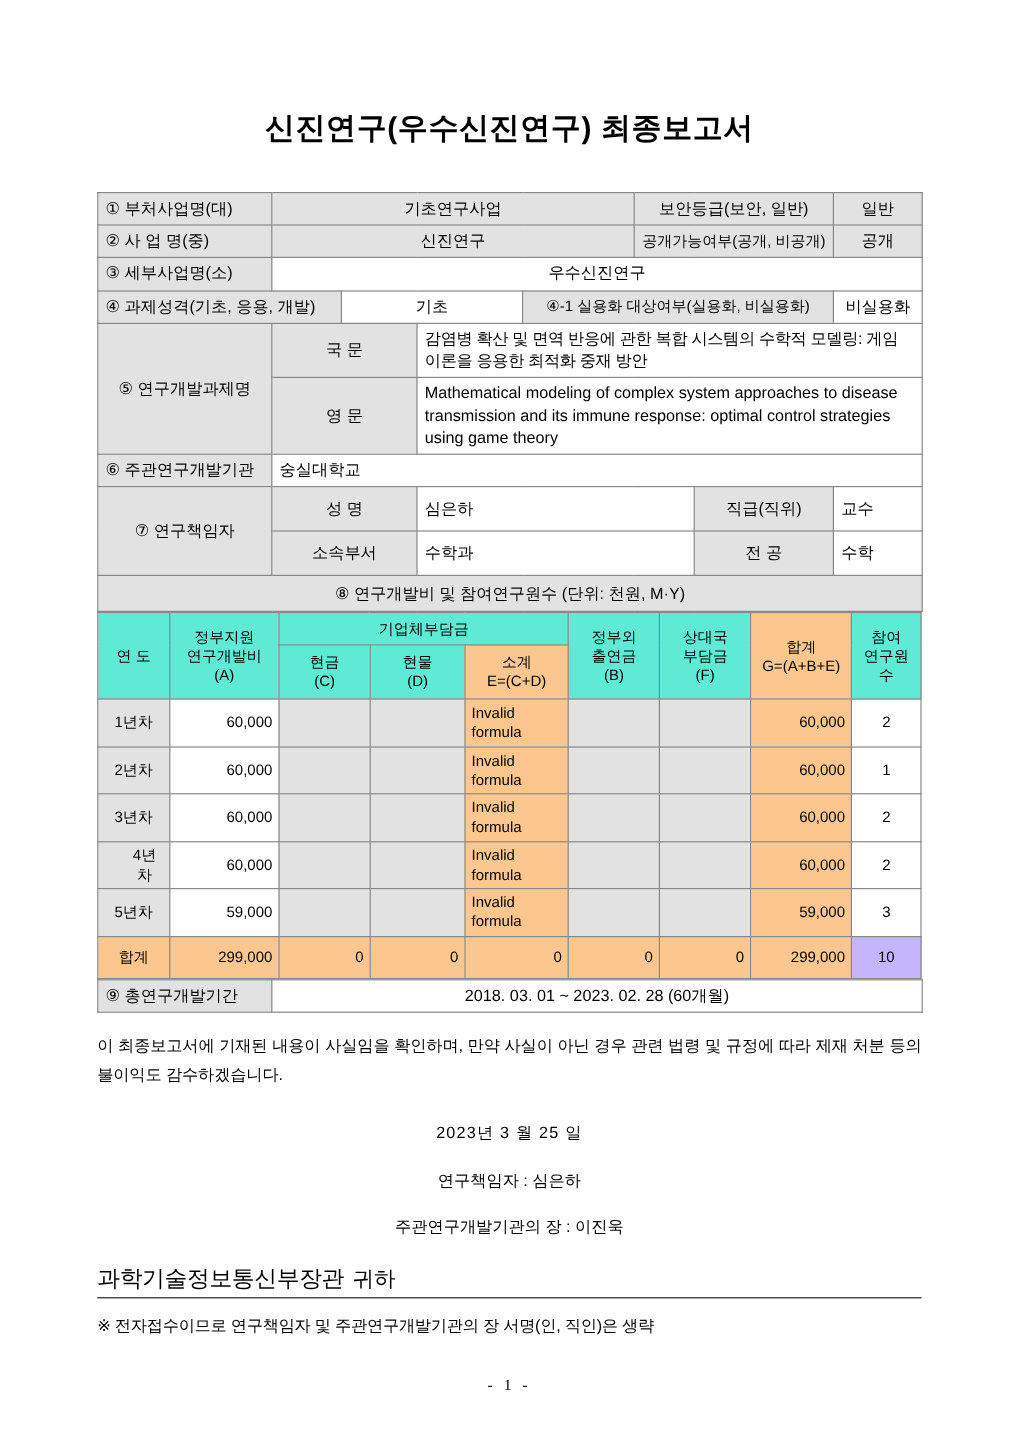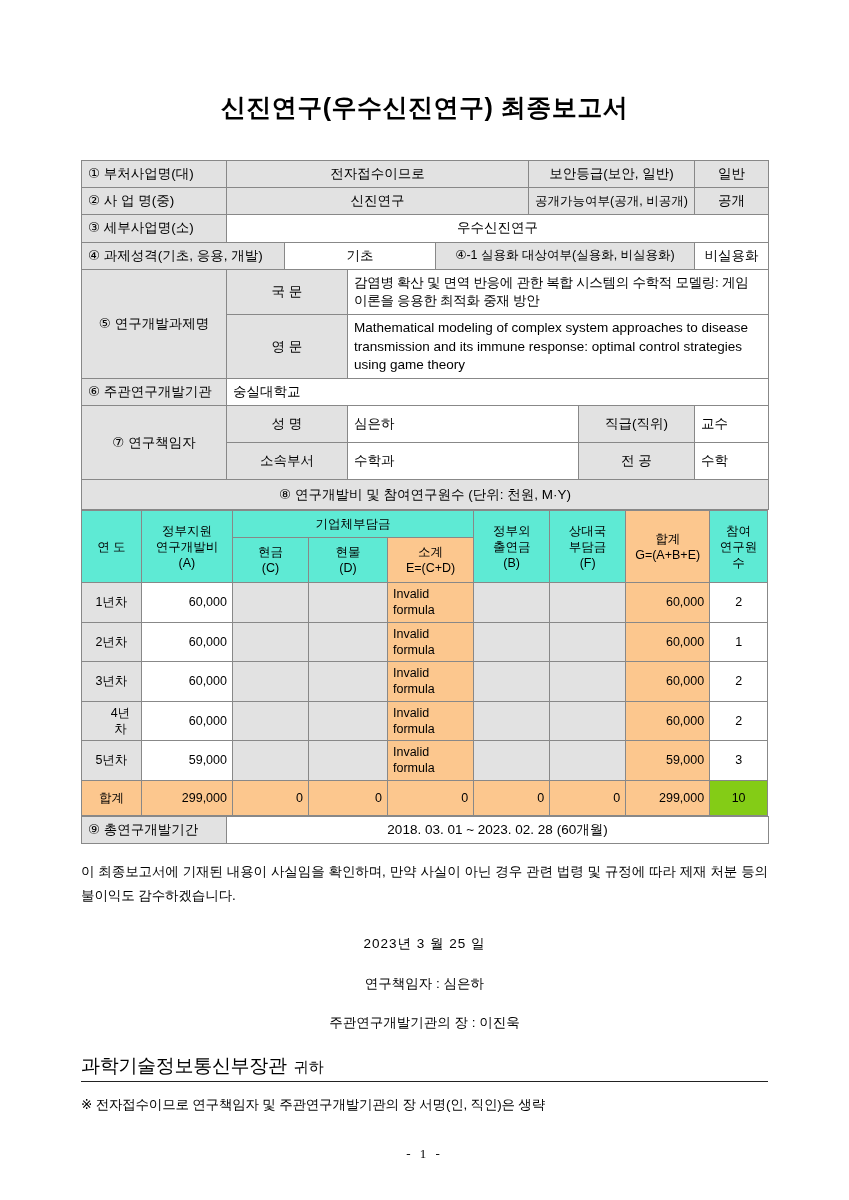--- a/index.html
+++ b/index.html
@@ -119,21 +119,21 @@
   td.inv {
     text-align: left;
     background: #fcc78e;
     font-size: 11.5px;
   }
   td.cnt {
     text-align: center;
     background: #ffffff;
     font-size: 12.5px;
   }
-  td.cnt.orange { background: #84cc16; }
+  td.cnt.orange { background: #c4b5fd; }
   tr.total td { background: #fcc78e; }
   tr.total td.yr { background: #fcc78e; }
 
   
   .statement {
     margin-top: 16px;
     font-size: 13.5px;
     line-height: 1.75;
     text-align: justify;
     letter-spacing: -0.1px;
@@ -151,21 +151,21 @@
     align-items: baseline;
     border-bottom: 1.6px solid #222222;
     padding-bottom: 2px;
   }
   .recipient-main {
     font-size: 19px;
     font-weight: 400;
     letter-spacing: -0.3px;
   }
   .recipient-suffix {
-    font-size: 15px;
+    font-size: 18px;
     margin-left: 7px;
     text-align: right;
   }
   .note {
     margin-top: 14px;
     font-size: 13.5px;
     letter-spacing: -0.2px;
   }
   .page-num {
     position: absolute;
@@ -193,21 +193,21 @@
       <col style="width:88px">
       <col style="width:93px">
       <col style="width:50px">
       <col style="width:116px">
       <col style="width:74px">
     </colgroup>
     <tbody>
 
       <tr>
         <td class="grey label-idx">① 부처사업명(대)</td>
-        <td class="grey c" colspan="4">전자접수이므로</td>
+        <td class="grey c" colspan="4">기초연구사업</td>
         <td class="grey c nowrap" colspan="2">보안등급(보안, 일반)</td>
         <td class="grey c">일반</td>
       </tr>
 
       <tr>
         <td class="grey label-idx">② 사  업  명(중)</td>
         <td class="grey c" colspan="4">신진연구</td>
         <td class="grey c nowrap" colspan="2" style="font-size:12.5px;">공개가능여부(공개, 비공개)</td>
         <td class="grey c">공개</td>
       </tr>

